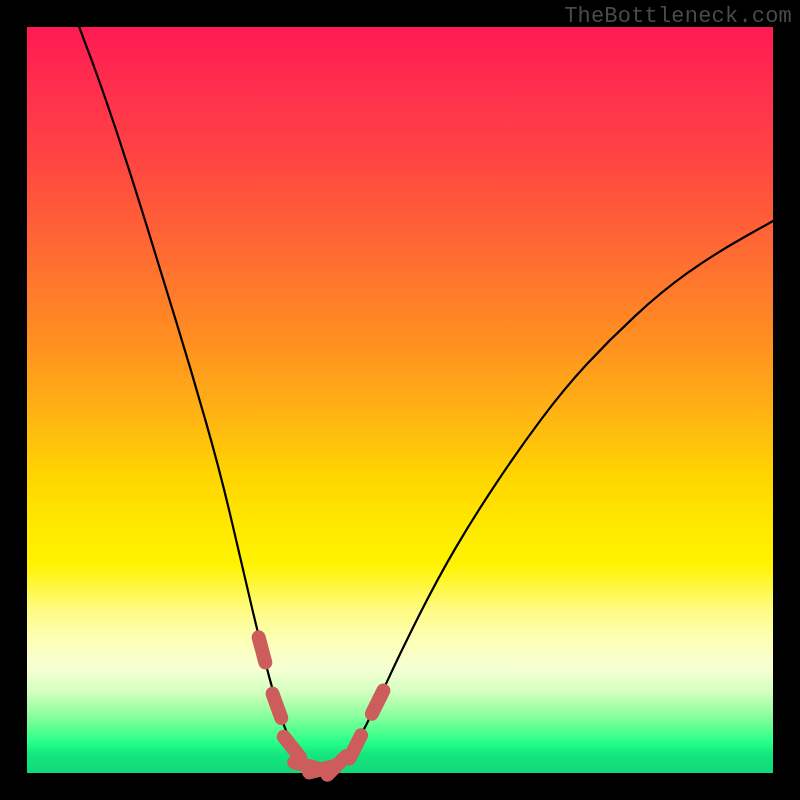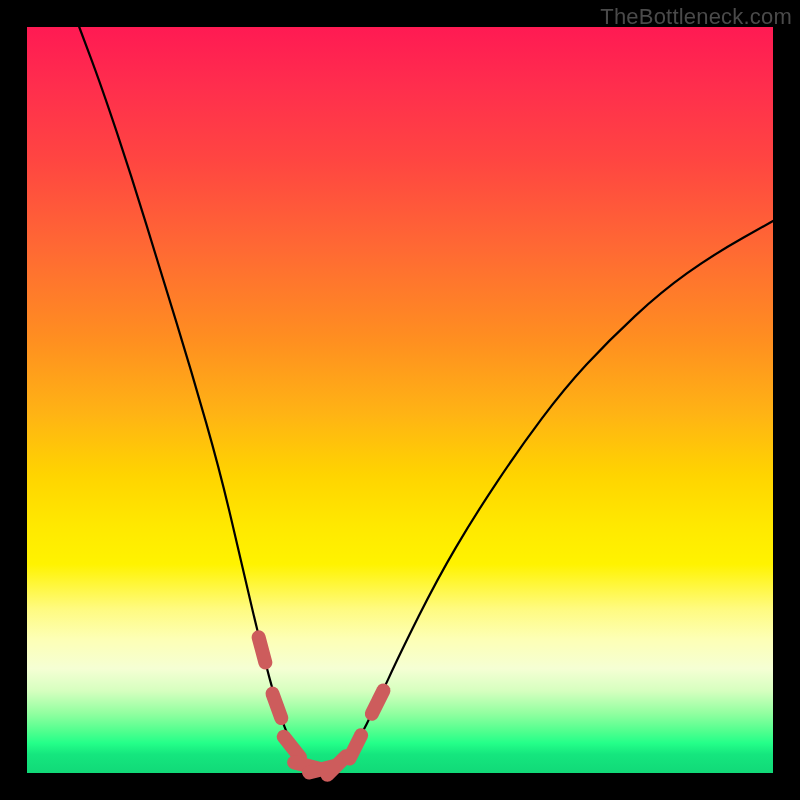--- a/index.html
+++ b/index.html
@@ -11,20 +11,21 @@
     background: #000;
     font-family: Arial, Helvetica, sans-serif;
   }
   .frame {
     position: absolute;
     left: 0;
     top: 0;
     width: 800px;
     height: 800px;
     background: #000;
+    font-family: Liberation Mono, monospace;
   }
   .plot {
     position: absolute;
     left: 27px;
     top: 27px;
     width: 746px;
     height: 746px;
     
     background: linear-gradient(
       to bottom,

